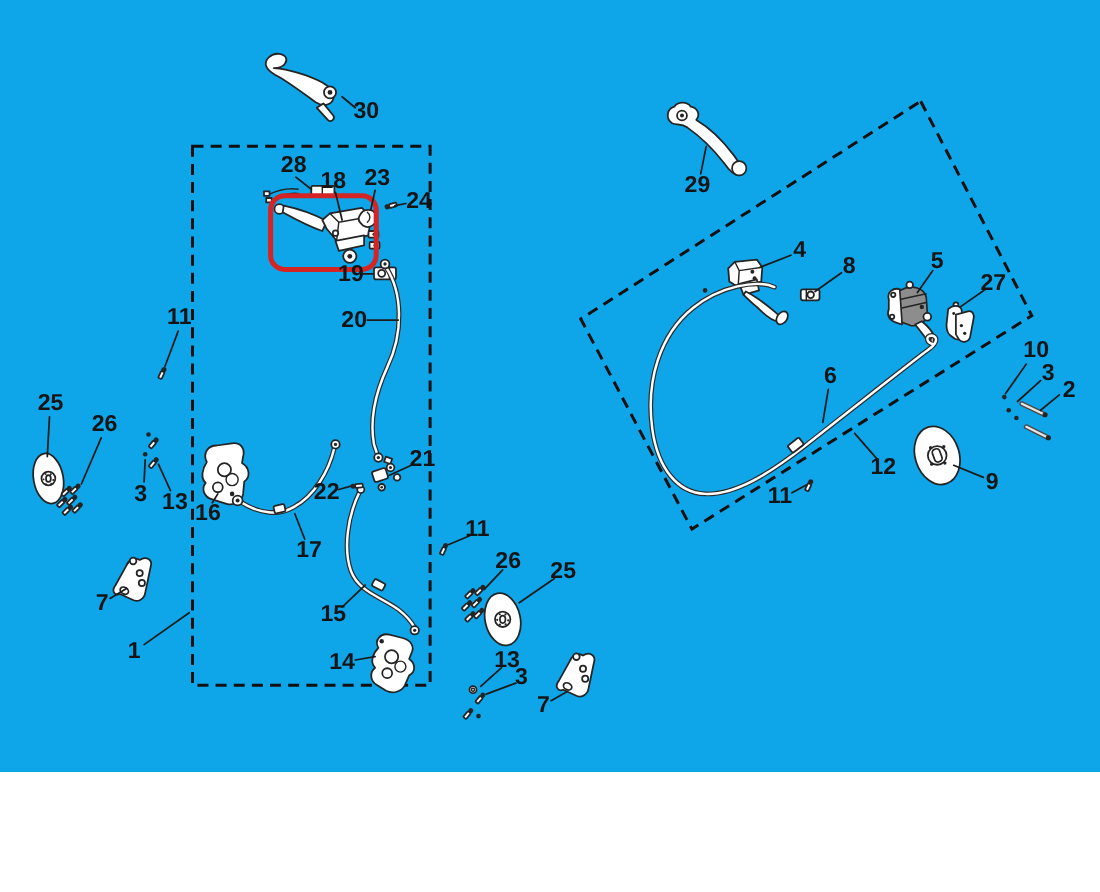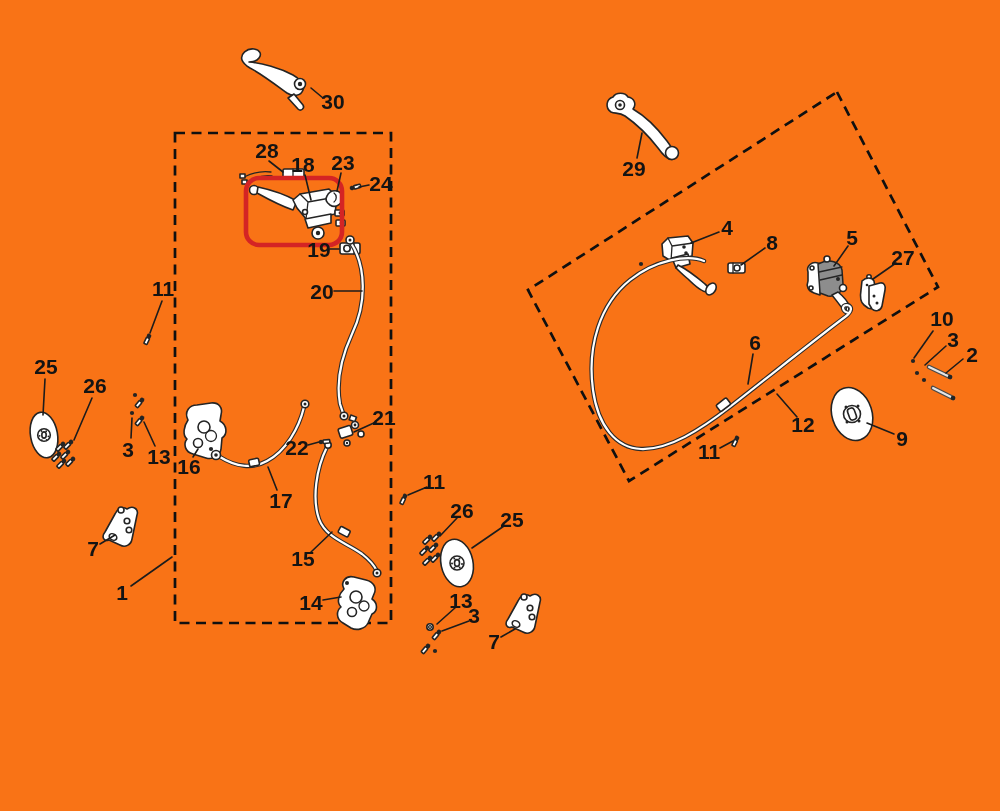--- a/index.html
+++ b/index.html
@@ -1,16 +1,16 @@
 <!DOCTYPE html>
 <html><head>
 <meta charset="utf-8">
 <style>
   html,body{margin:0;padding:0;background:#ffffff;}
-  .stage{position:relative;width:1000px;height:811px;background:#f97316;overflow:hidden;
+  .stage{position:relative;width:1000px;height:702px;background:#0ea5e9;overflow:hidden;
          font-family:"Liberation Sans",sans-serif;}
   svg{display:block;}
   .ln{fill:#ffffff;stroke:#242424;stroke-width:1.6;stroke-linejoin:round;stroke-linecap:round;}
   .lnD{fill:#8d8d8d;stroke:#242424;stroke-width:1.5;stroke-linejoin:round;}
   .ln2{fill:none;stroke:#242424;stroke-width:1.3;stroke-linejoin:round;stroke-linecap:round;}
   .dot{fill:#242424;stroke:none;}
   .hose-o{fill:none;stroke:#2b2b2b;stroke-width:4.4;stroke-linecap:round;}
   .hose-i{fill:none;stroke:#ffffff;stroke-width:2.2;stroke-linecap:round;}
   .leader{stroke:#1c1c1c;stroke-width:1.6;stroke-linecap:round;}
   .dash{fill:none;stroke:#101010;stroke-width:2.7;stroke-dasharray:10 6.5;}

